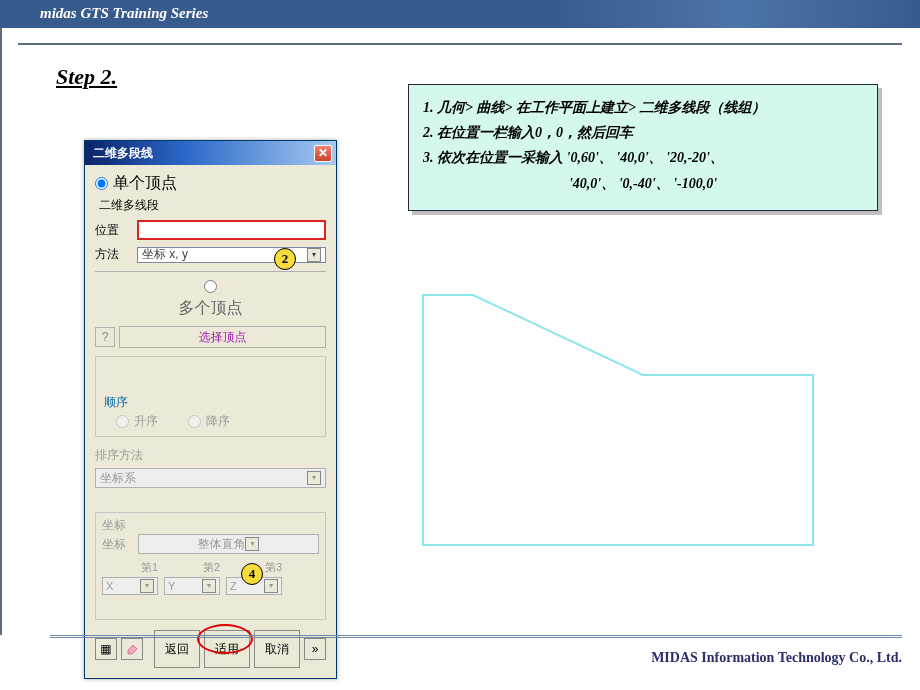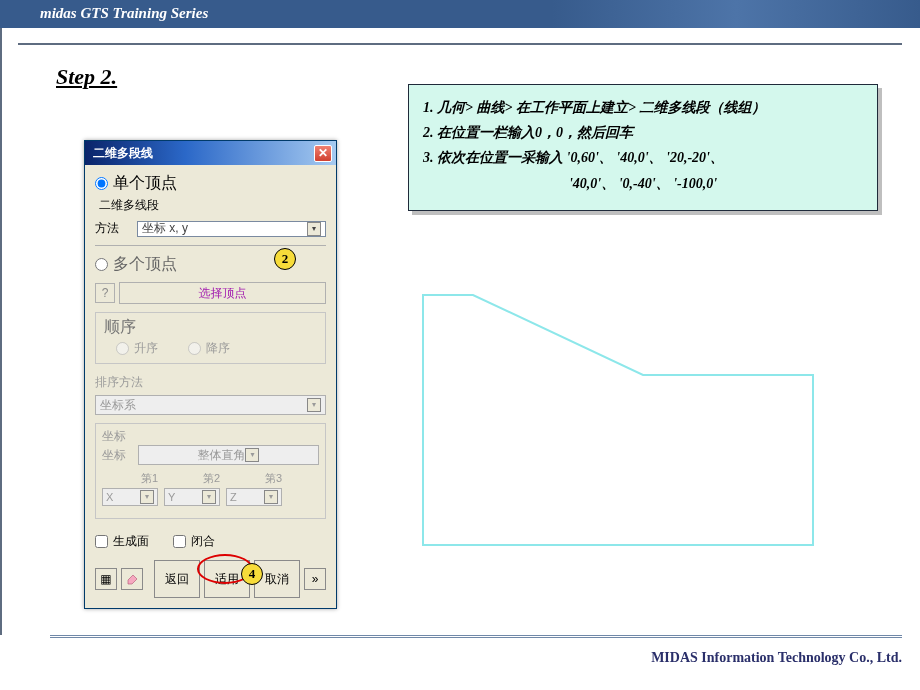--- a/index.html
+++ b/index.html
@@ -20,26 +20,26 @@
 .subtitle { font-size: 12px; margin: 3px 0 6px 4px; }
 .form-row { display: flex; align-items: center; gap: 6px; margin-bottom: 6px; }
 .form-row .fl { width: 36px; }
 .loc-input { flex: 1; height: 20px; border: 2px solid #d22; background: #fff; }
 .method-sel { flex: 1; height: 16px; border: 1px solid #7a8aa0; background: #fff; display: flex; align-items: center; justify-content: space-between; padding: 0 4px; color: #444; }
 .dd-btn { width: 14px; height: 14px; border: 1px solid #888; background: #ece9d8; font-size: 8px; text-align: center; line-height: 12px; }
 .sep { height: 1px; background: #b0b0b0; margin: 8px 0; }
 .dis-btn { width: 100%; height: 22px; border: 1px solid #b0b0b0; background: #ece9d8; color: #a21caf; font-size: 12px; display: flex; align-items: center; justify-content: center; margin: 4px 0; }
 .q-btn { width: 20px; height: 20px; border: 1px solid #b0b0b0; background: #ece9d8; color: #8a8a8a; font-size: 12px; display: inline-flex; align-items: center; justify-content: center; margin-right: 4px; }
 .dis-fieldset { border: 1px solid #c6c6c6; padding: 4px 8px 6px 8px; margin-top: 4px; }
-.dis-fieldset .fs-title { color: #737373; font-size: 16px; margin-bottom: 2px; }
+.dis-fieldset .fs-title { color: #0369a1; font-size: 12px; margin-bottom: 2px; margin-top: 33px; }
 .dis-fieldset .rad-row { display: flex; gap: 30px; color: #9a9a9a; font-size: 12px; padding-left: 12px; }
 .dis-fieldset .rad-row label { display: flex; align-items: center; gap: 5px; }
 .sort-row { margin-top: 10px; color: #9a9a9a; font-size: 12px; }
 .sort-sel { width: 100%; height: 20px; border: 1px solid #b0b0b0; background: #eee; display: flex; align-items: center; justify-content: space-between; padding: 0 4px; color: #9a9a9a; margin-top: 4px; }
-.coord-block { border: 1px solid #c6c6c6; padding: 4px 6px 12px 6px; margin-top: 8px; color: #9a9a9a; }
+.coord-block { border: 1px solid #c6c6c6; padding: 4px 6px 24px 6px; margin-top: 24px; color: #9a9a9a; }
 .coord-labels { display: flex; gap: 6px; margin-top: 6px; font-size: 11px; }
 .coord-labels > div { width: 56px; text-align: right; }
 .coord-inputs { display: flex; gap: 6px; margin-top: 2px; }
 .coord-inputs .cell { width: 56px; height: 18px; border: 1px solid #b0b0b0; background: #eee; display: flex; align-items: center; justify-content: space-between; padding: 0 3px; font-size: 11px; }
 .chk-row { display: flex; gap: 24px; margin-top: 14px; font-size: 12px; }
 .chk-row label { display: flex; align-items: center; gap: 5px; }
 .btn-row { display: flex; align-items: center; gap: 4px; margin-top: 10px; }
 .sq-btn { width: 22px; height: 22px; border: 1px solid #8a8a8a; background: #ece9d8; display: flex; align-items: center; justify-content: center; font-size: 12px; }
 .eraser { width: 22px; height: 22px; border: 1px solid #8a8a8a; background: #ece9d8; display: flex; align-items: center; justify-content: center; }
 .eraser svg { width: 14px; height: 12px; }
@@ -78,28 +78,32 @@
       <span>✕</span>
     </div>
   </div>
   <div class="dlg-body">
     <div class="radio-row">
       <input type="radio" checked="" style="">
       <span class="lbl-small">单个顶点</span>
     </div>
     <div class="subtitle">二维多线段</div>
     <div class="form-row">
+      <span class="fl">位置</span>
+      <div class="loc-input"></div>
+    </div>
+    <div class="form-row">
       <span class="fl">方法</span>
       <div class="method-sel">
         <span>坐标 x, y</span>
         <span class="dd-btn">▾</span>
       </div>
     </div>
     <div class="sep"></div>
-    <div class="radio-row" style="color:#666;">
+    <div class="radio-row" style="color:#666;flex-direction:column;">
       <input type="radio" style="">
       <span class="lbl-small">多个顶点</span>
     </div>
     <div style="display:flex;align-items:center;">
       <span class="q-btn">?</span>
       <div class="dis-btn" style="flex:1;">选择顶点</div>
     </div>
     <div class="dis-fieldset">
       <div class="fs-title">顺序</div>
       <div class="rad-row">
@@ -142,30 +146,20 @@
         <div class="cell">
             <span>Y</span>
             <span class="dd-btn">▾</span>
           </div>
         <div class="cell">
             <span>Z</span>
             <span class="dd-btn">▾</span>
           </div>
       </div>
     </div>
-    <div class="chk-row">
-      <label>
-          <input type="checkbox" style="">
-          <span>生成面</span>
-        </label>
-      <label>
-          <input type="checkbox" style="">
-          <span>闭合</span>
-        </label>
-    </div>
     <div class="btn-row">
       <div class="sq-btn">
           <span>▦</span>
         </div>
       <div class="eraser">
         <svg viewBox="0 0 14 12">
             <path d="M3 7 L8 2 L12 6 L7 11 L3 11 Z" fill="#f6a8c0" stroke="#b05070" stroke-width="0.6"></path>
           </svg>
       </div>
       <div style="flex:1"></div>

